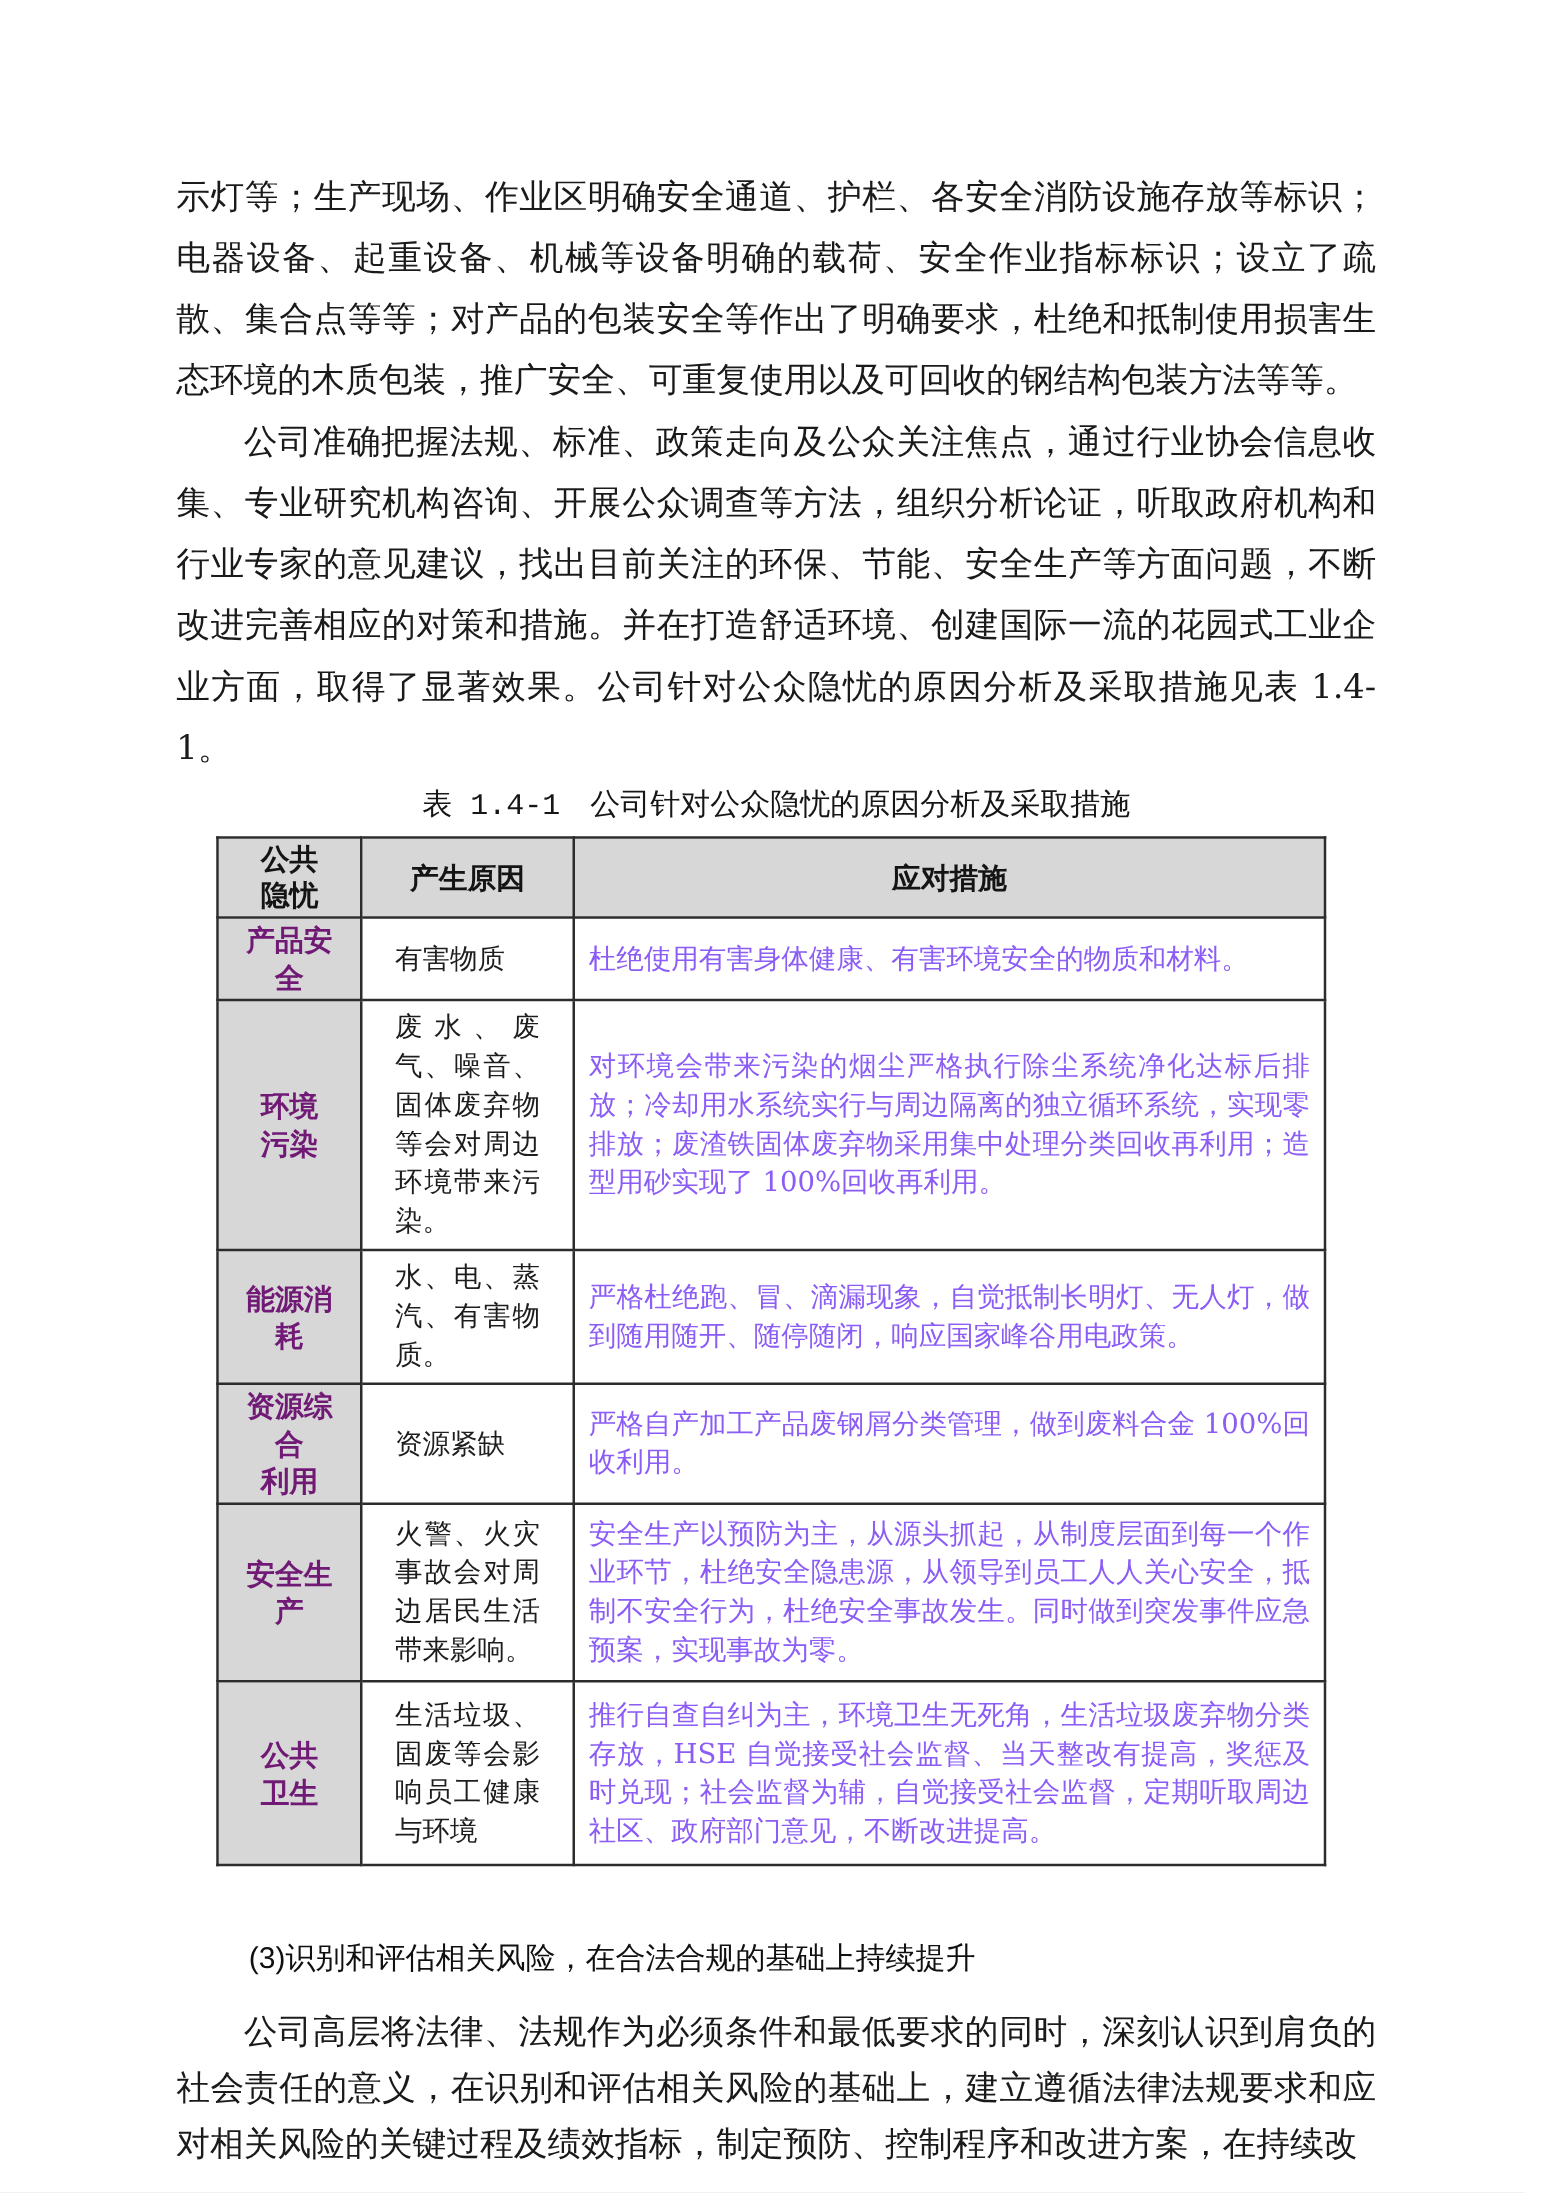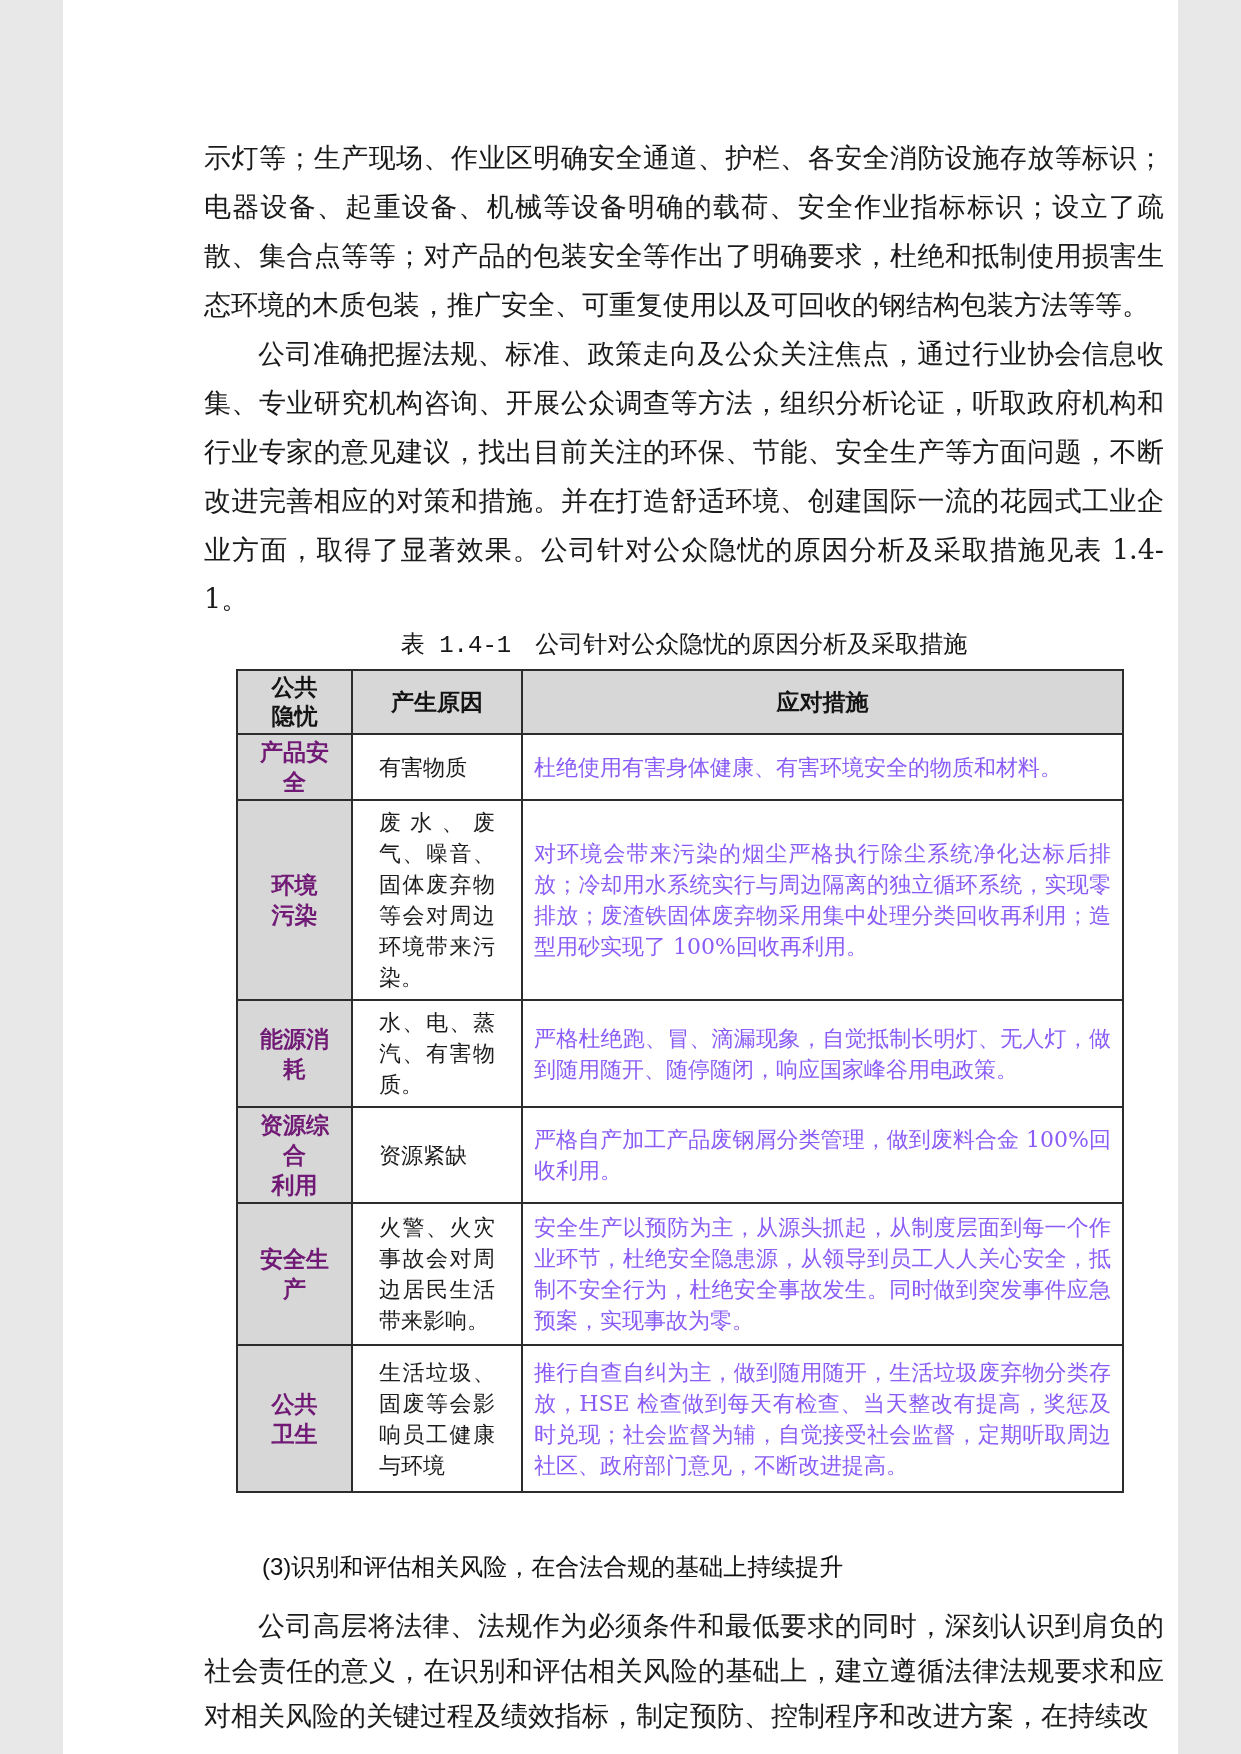--- a/index.html
+++ b/index.html
@@ -1,18 +1,18 @@
 <!DOCTYPE html>
 <html lang="zh"><head>
 <meta charset="utf-8">
 <style>
   html,body{margin:0;padding:0;background:#e8e8e8;}
   .page{
     position:relative;
-    width:1115px;height:1754px;
+    width:1241px;height:1754px;
     margin:0 auto;
     background:#ffffff;
     overflow:hidden;
     color:#1c1c1c;
   }
   .content{
     position:absolute;
     left:141px;top:133px;
     width:960px;
   }
@@ -155,21 +155,21 @@
           </tr>
           <tr class="r4">
             <td class="label">安全生产</td>
             <td class="cause">火警、火灾事故会对周边居民生活带来影响。</td>
             <td class="measure">安全生产以预防为主，从源头抓起，从制度层面到每一个作业环节，杜绝安全隐患源，从领导到员工人人关心安全，抵制不安全行为，杜绝安全事故发生。同时做到突发事件应急预案，实现事故为零。</td>
           </tr>
           <tr class="r5">
             <td class="label">公共
 卫生</td>
             <td class="cause">生活垃圾、固废等会影响员工健康与环境</td>
-            <td class="measure">推行自查自纠为主，做到随用随开，生活垃圾废弃物分类存放，HSE 检查做到每天有检查、当天整改有提高，奖惩及时兑现；社会监督为辅，自觉接受社会监督，定期听取周边社区、政府部门意见，不断改进提高。</td>
+            <td class="measure">推行自查自纠为主，环境卫生无死角，生活垃圾废弃物分类存放，HSE 自觉接受社会监督、当天整改有提高，奖惩及时兑现；社会监督为辅，自觉接受社会监督，定期听取周边社区、政府部门意见，不断改进提高。</td>
           </tr>
         </tbody>
     </table>
 
     <h3 class="section-heading">(3)识别和评估相关风险，在合法合规的基础上持续提升</h3>
 
     <p class="body-par indent closing">公司高层将法律、法规作为必须条件和最低要求的同时，深刻认识到肩负的社会责任的意义，在识别和评估相关风险的基础上，建立遵循法律法规要求和应对相关风险的关键过程及绩效指标，制定预防、控制程序和改进方案，在持续改</p>
 
   </div>
 </div>

